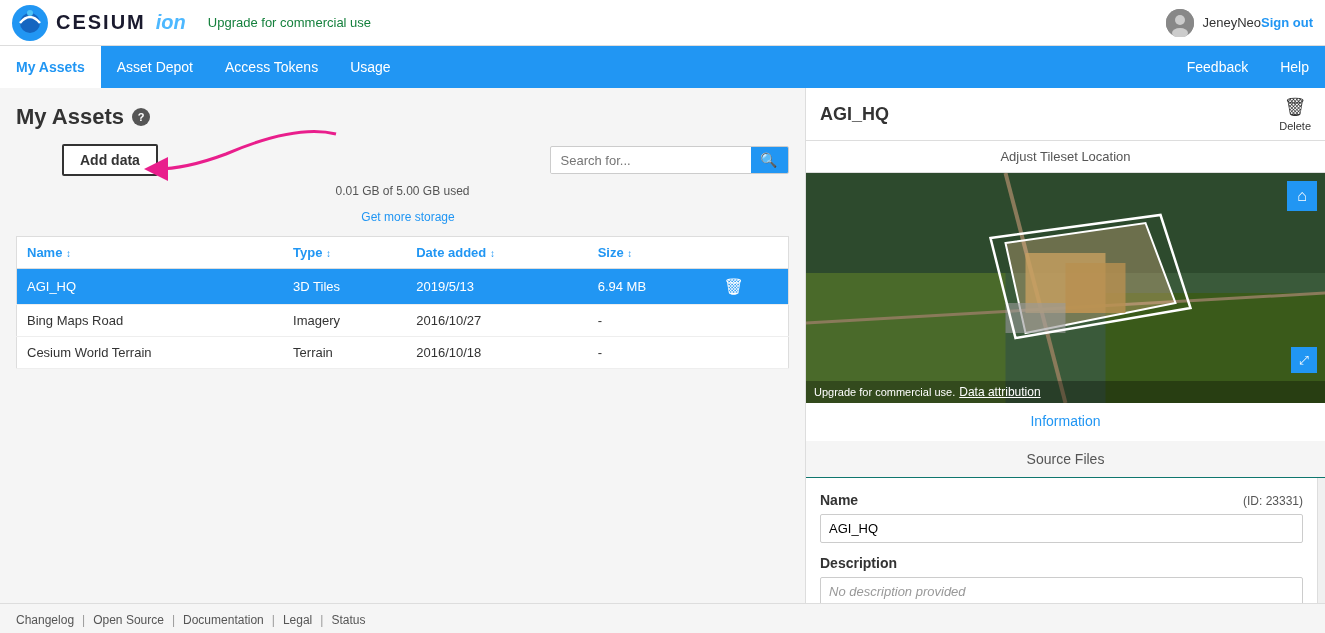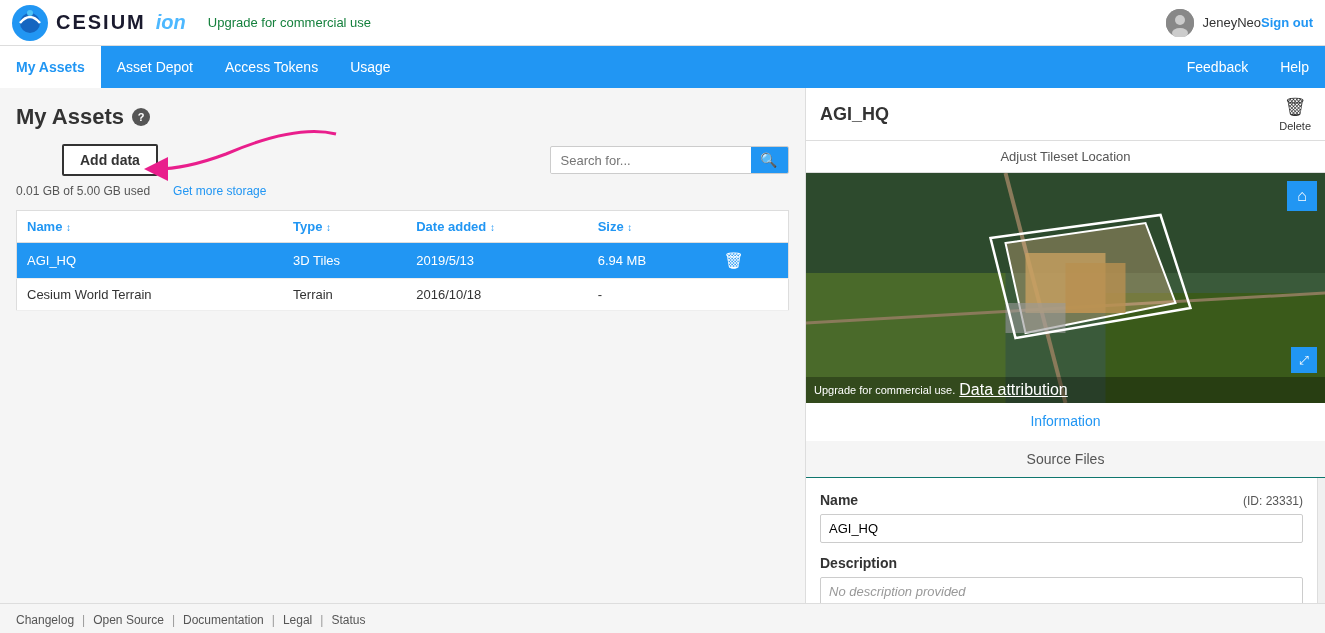--- a/index.html
+++ b/index.html
@@ -178,20 +178,21 @@
       cursor: pointer;
       font-size: 14px;
     }
     .storage-row {
       font-size: 12px;
       color: #555;
       margin-bottom: 12px;
       display: flex;
       align-items: center;
       gap: 12px;
+      flex-direction: column;
     }
     .get-more-link {
       color: #2196F3;
       cursor: pointer;
       text-decoration: none;
       margin-left: 11px;
     }
 
     
     .assets-table {
@@ -287,21 +288,21 @@
       color: #fff;
       font-size: 11px;
       display: flex;
       align-items: center;
       gap: 4px;
       margin-top: 24px;
     }
     .preview-overlay a {
       color: #fff;
       text-decoration: underline;
-      font-size: 16px;
+      font-size: 12px;
     }
     .home-btn {
       position: absolute;
       top: 8px;
       right: 8px;
       background: #2196F3;
       color: #fff;
       border: none;
       width: 30px;
       height: 30px;
@@ -537,20 +538,27 @@
       </thead>
       <tbody id="assets-tbody">
       <tr class="selected">
             <td>AGI_HQ</td>
             <td>3D Tiles</td>
             <td>2019/5/13</td>
             <td>6.94 MB</td>
             <td><button style="background: none; border: none; color: rgb(255, 255, 255); cursor: pointer; font-size: 16px;">🗑</button></td>
           </tr>
           <tr>
+            <td>Bing Maps Road</td>
+            <td class="type-imagery">Imagery</td>
+            <td>2016/10/27</td>
+            <td>-</td>
+            <td></td>
+          </tr>
+          <tr>
             <td>Cesium World Terrain</td>
             <td class="type-terrain">Terrain</td>
             <td>2016/10/18</td>
             <td>-</td>
             <td></td>
           </tr>
         </tbody>
     </table>
   </div>
 

